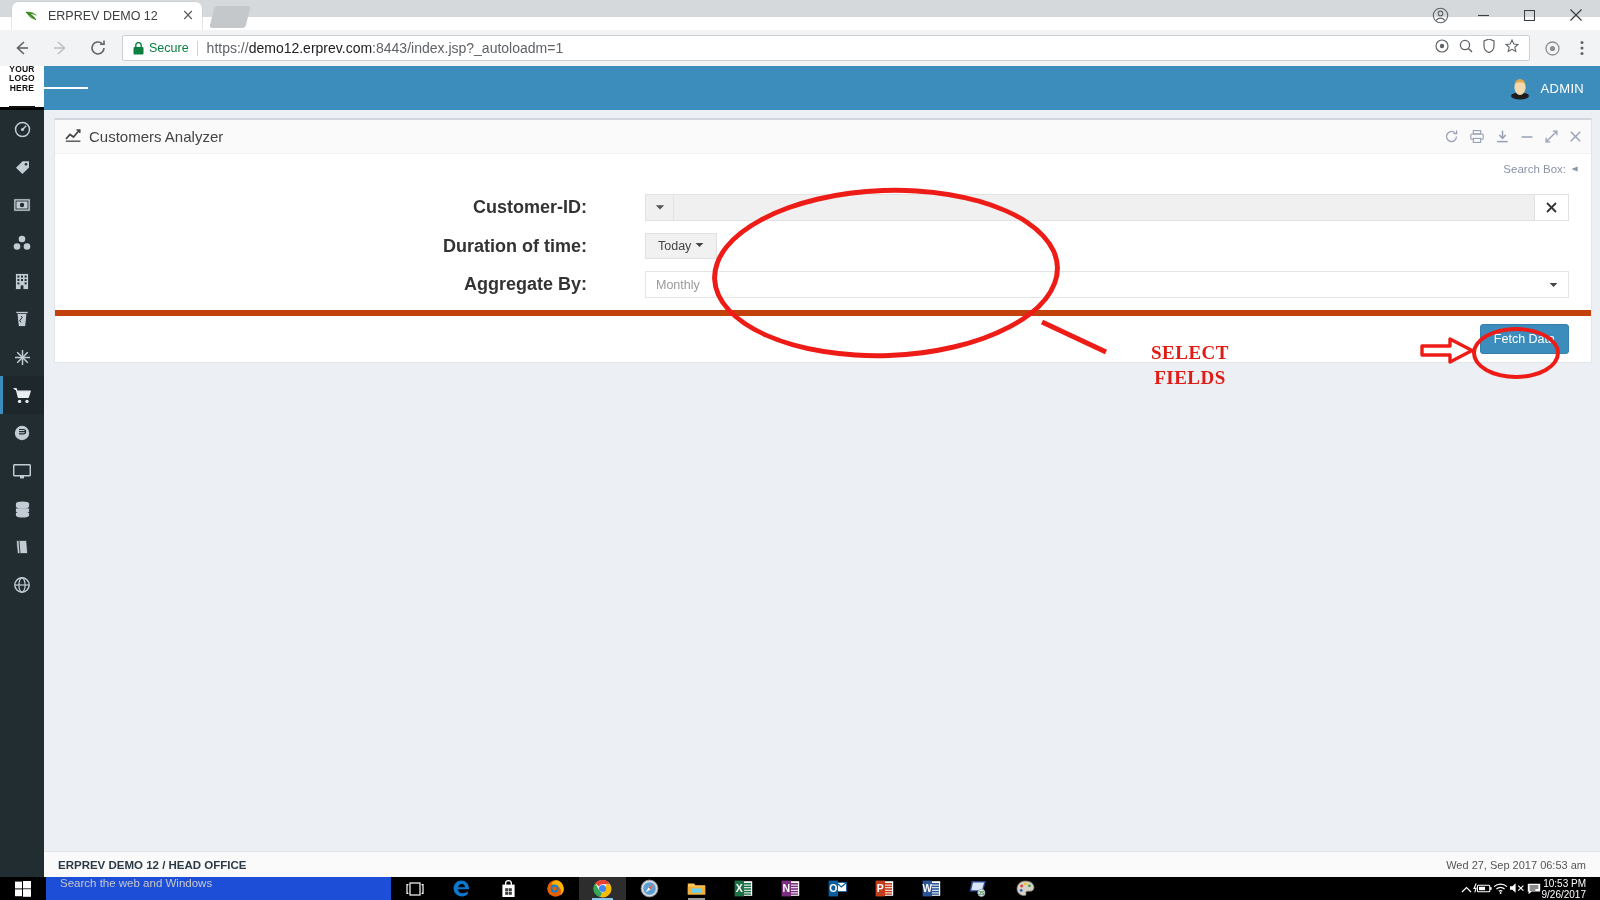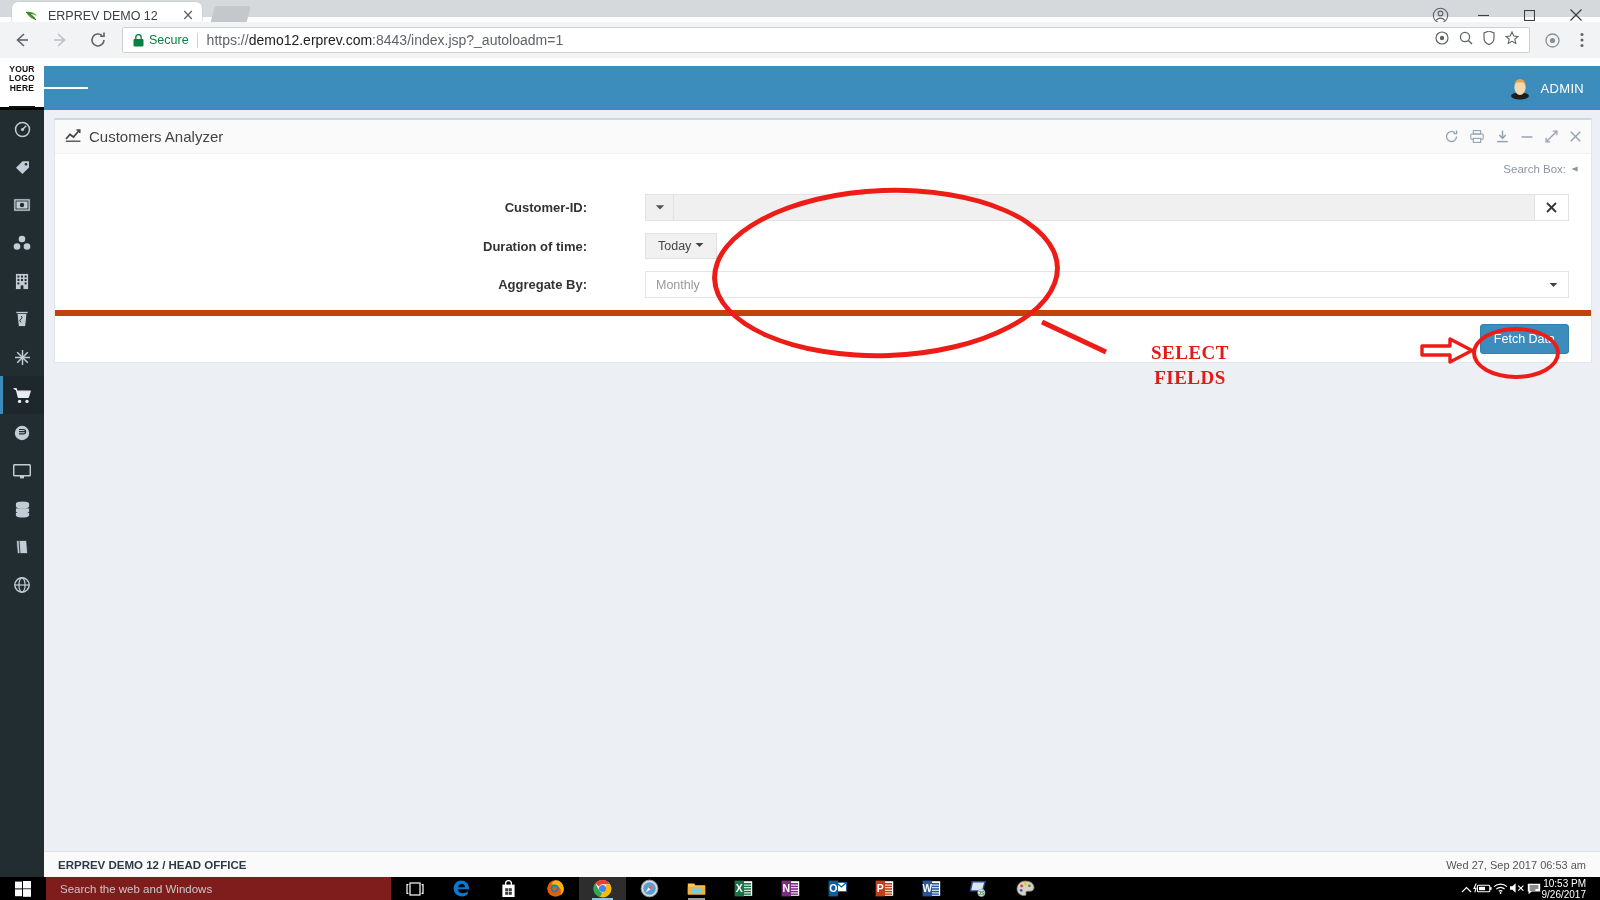--- a/index.html
+++ b/index.html
@@ -43,21 +43,21 @@
     position: absolute; right: 0; top: 0; height: 30px; display: flex; align-items: center;
   }
   .win-btn {
     width: 46px; height: 30px; display: flex; align-items: center; justify-content: center;
     color: #3c4043;
   }
   .win-btn.close-btn { width: 48px; }
   .profile-btn { width: 40px; height: 30px; display:flex; align-items:center; justify-content:center; }
 
   .browser-toolbar {
-    position: absolute; left: 0; top: 22px; width: 1600px; height: 36px;
+    position: absolute; left: 0; top: 30px; width: 1600px; height: 36px;
     background: #f1f3f4; display: flex; align-items: center;
   }
   .nav-btn {
     width: 32px; height: 32px; margin-left: 6px;
     display: flex; align-items: center; justify-content: center;
     color: #5f6368; font-size: 17px;
   }
   .nav-btn.disabled { color: #bdc1c6; }
   .omnibox {
     flex: 1; height: 26px; margin: 0 8px 0 8px; background: #fff;
@@ -129,21 +129,21 @@
   .searchbox-row {
     height: 30px; display: flex; align-items: center; justify-content: flex-end;
     padding-right: 12px;
   }
   .searchbox-link { font-size: 11.5px; color: #8a94a6; display: flex; align-items: center; gap: 3px; }
 
   .form-area { padding: 10px 0 0 0; }
   .form-row { display: flex; align-items: center; margin-bottom: 12px; }
   .form-label {
     width: 552px; text-align: right; padding-right: 20px;
-    font-size: 13px; font-weight: bold; color: #333;
+    font-size: 18px; font-weight: bold; color: #333;
   }
   .field-wrap { flex: 1; display: flex; align-items: center; padding-right: 22px; margin-left: 38px; }
 
   .multiselect {
     flex: 1; display: flex; align-items: stretch; height: 27px;
     border: 1px solid #e2e2e2; background: #f0f0f0;
   }
   .ms-caret {
     width: 28px; display: flex; align-items: center; justify-content: center;
     border-right: 1px solid #e2e2e2; background: #f0f0f0; color: #555; font-size: 9px;
@@ -205,21 +205,21 @@
   .leader { left: 1040px; top: 318px; }
   .arrow-svg { left: 1420px; top: 336px; }
 
   
   .taskbar {
     position: absolute; left: 0; bottom: 0; width: 1600px; height: 23px;
     background: #000; display: flex; align-items: center;
   }
   .start-btn { width: 46px; height: 23px; display: flex; align-items: center; justify-content: center; }
   .search-pill {
-    width: 345px; height: 23px; background: #7f1d1d; display: flex; align-items: center;
+    width: 345px; height: 23px; background: #1d4ed8; display: flex; align-items: flex-start;
     padding-left: 14px; color: #c8c8c8; font-size: 11.5px;
   }
   .task-icons { display: flex; align-items: center; height: 23px; }
   .task-icon {
     width: 47px; height: 23px; display: flex; align-items: center; justify-content: center;
     position: relative;
   }
   .task-icon.running { background: #2d2d2d; }
   .task-icon.running::after {
     content: ""; position: absolute; bottom: 0; left: 13px; width: 21px; height: 2px; background: #8ac4e8;

